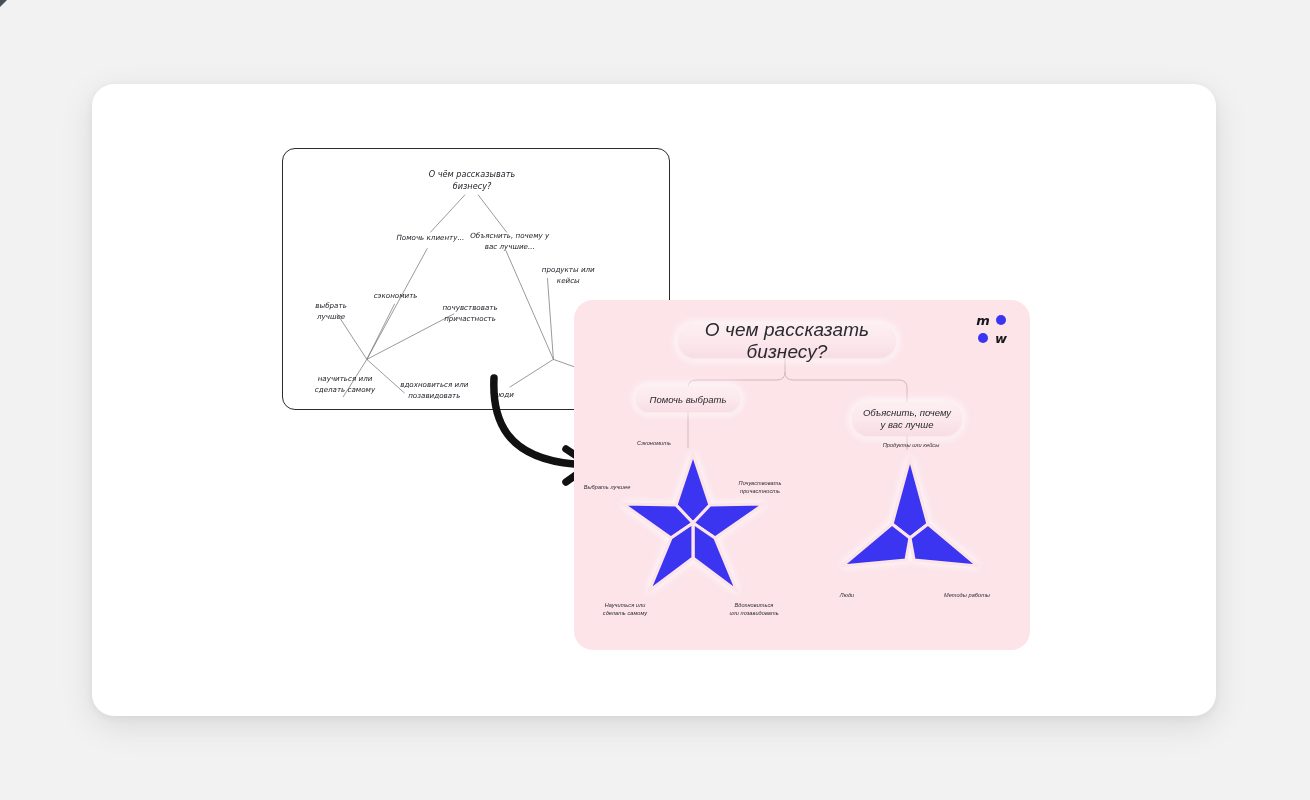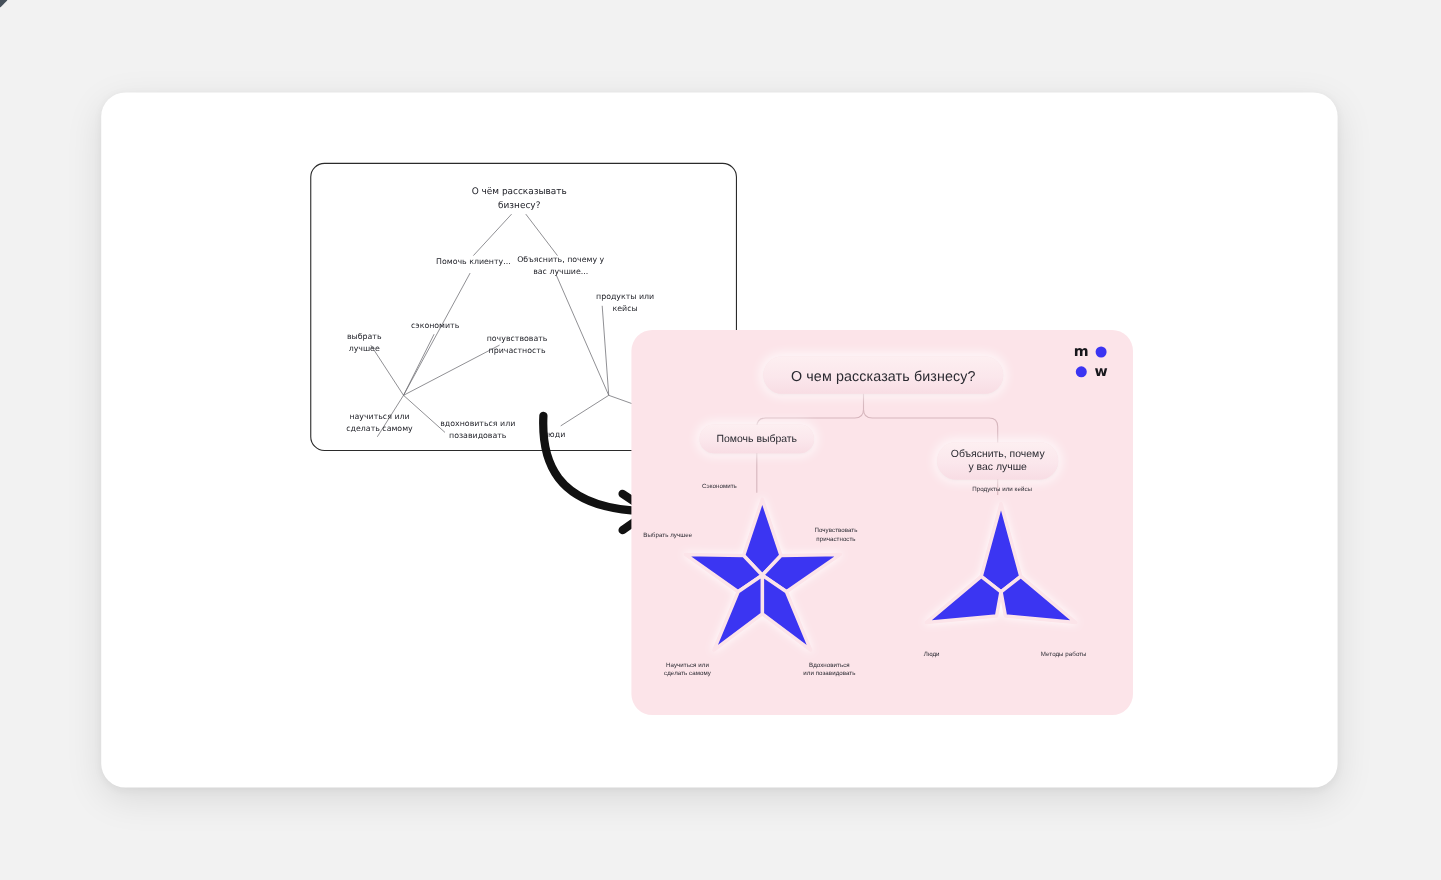--- a/index.html
+++ b/index.html
@@ -3,21 +3,21 @@
 <meta charset="utf-8">
 <title>Mindmap comparison</title>
 <style>
   * { box-sizing: border-box; margin: 0; padding: 0; }
   html, body {
     width: 1310px; height: 800px;
     background: #f2f2f2;
     font-family: "Liberation Sans", "DejaVu Sans", sans-serif;
     overflow: hidden;
   }
-  #stage { position: relative; width: 1310px; height: 800px; }
+  #stage { position: relative; width: 1310px; height: 800px; font-style: italic; }
 
   
   .corner-artifact {
     position: absolute; left: 0; top: 0; width: 7px; height: 7px;
     background: #46505a;
     clip-path: polygon(0 0, 100% 0, 0 100%);
   }
 
   
   .outer-card {
@@ -88,22 +88,22 @@
     position: absolute;
     display: flex; align-items: center; justify-content: center;
     text-align: center;
     background: linear-gradient(180deg, #fdeff1 0%, #fbe7ec 55%, #f8dde4 100%);
     border-radius: 999px;
     color: #2a2a31;
     box-shadow: 0 0 10px 3px rgba(255,255,255,0.75),
                 0 1px 2px rgba(168,120,132,0.18);
   }
   .pill-root {
-    left: 120px; top: 24px; width: 218px; height: 34px;
-    font-size: 13px; letter-spacing: .1px;
+    left: 104px; top: 24px; width: 218px; height: 34px;
+    font-size: 19px; letter-spacing: .1px;
   }
   .pill-left {
     left: 62px; top: 86px; width: 104px; height: 26px; font-size: 9.5px;
   }
   .pill-right {
     left: 278px; top: 82px; width: 110px; height: 34px;
     font-size: 9.5px; line-height: 1.25; margin-top: 20px;
   }
 
   

